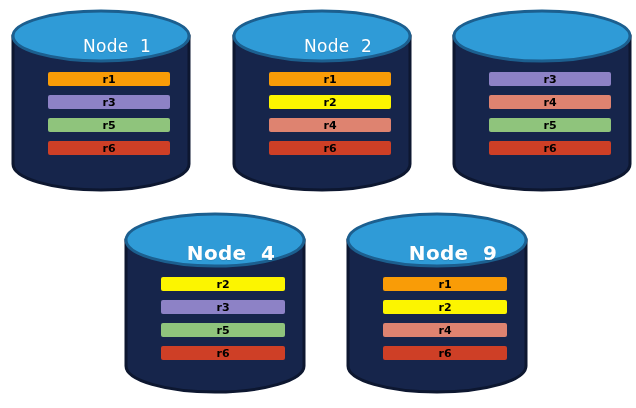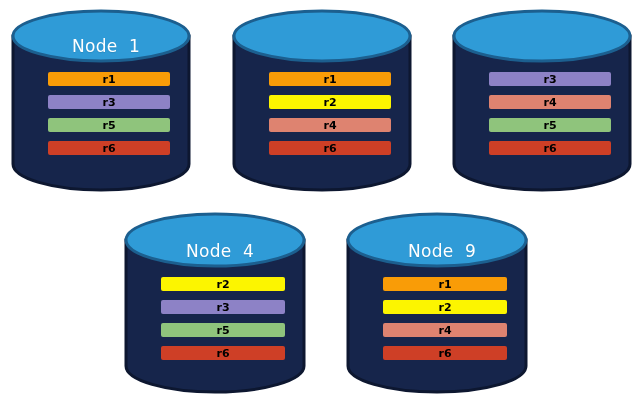--- a/index.html
+++ b/index.html
@@ -30,21 +30,21 @@
   .cyl-svg {
     position: absolute;
     left: 0; top: 0;
     width: 100%;
     height: 100%;
     overflow: visible;
   }
 
   .node-title {
     position: absolute;
-    left: 5px;
+    left: 16px;
     width: 100%;
     text-align: center;
     color: #ffffff;
     font-family: "DejaVu Sans", sans-serif;
     font-weight: 400;
     letter-spacing: 0.3px;
     white-space: pre;
     pointer-events: none;
     text-shadow: 0 1px 1px rgba(0,0,0,0.10);
   }
@@ -73,21 +73,21 @@
   }
 
   
   .row1 { top: 10px; width: 180px; height: 180px; }
   .row1 .node-title { top: 26px; font-size: 17px; }
   .row1 .bars { top: 62px; }
   .row1 .bar { width: 122px; height: 14px; font-size: 11px; margin-bottom: 9px; }
 
   
   .row2 { top: 213px; width: 182px; height: 180px; }
-  .row2 .node-title { top: 28px; font-size: 17px; }
+  .row2 .node-title { top: 28px; font-size: 20px; font-weight: bold; }
   .row2 .bars { top: 64px; }
   .row2 .bar { width: 124px; height: 14px; font-size: 11px; margin-bottom: 9px; }
 
   .n1 { left: 11px; }
   .n2 { left: 232px; }
   .n3 { left: 452px; }
   .n4 { left: 124px; }
   .n5 { left: 346px; }
 </style>
 </head>
@@ -115,20 +115,21 @@
           <span>r6</span>
         </div>
       </div>
   </div>
 
   <div class="node row1 n2">
     <svg class="cyl-svg" viewBox="0 0 180 180" preserveAspectRatio="none">
       <path d="M2,26 L2,154 A88,26 0 0 0 178,154 L178,26 Z" fill="#16254b" stroke="#0d1730" stroke-width="3"></path>
       <ellipse cx="90" cy="26" rx="88" ry="25" fill="#2f9bd7" stroke="#1c5f8f" stroke-width="3"></ellipse>
     </svg>
+    <div class="node-title">Node  2</div>
     <div class="bars">
         <div class="bar" style="background: rgb(249, 156, 7);">
           <span>r1</span>
         </div>
         <div class="bar" style="background: rgb(252, 245, 0);">
           <span>r2</span>
         </div>
         <div class="bar" style="background: rgb(222, 131, 112);">
           <span>r4</span>
         </div>

